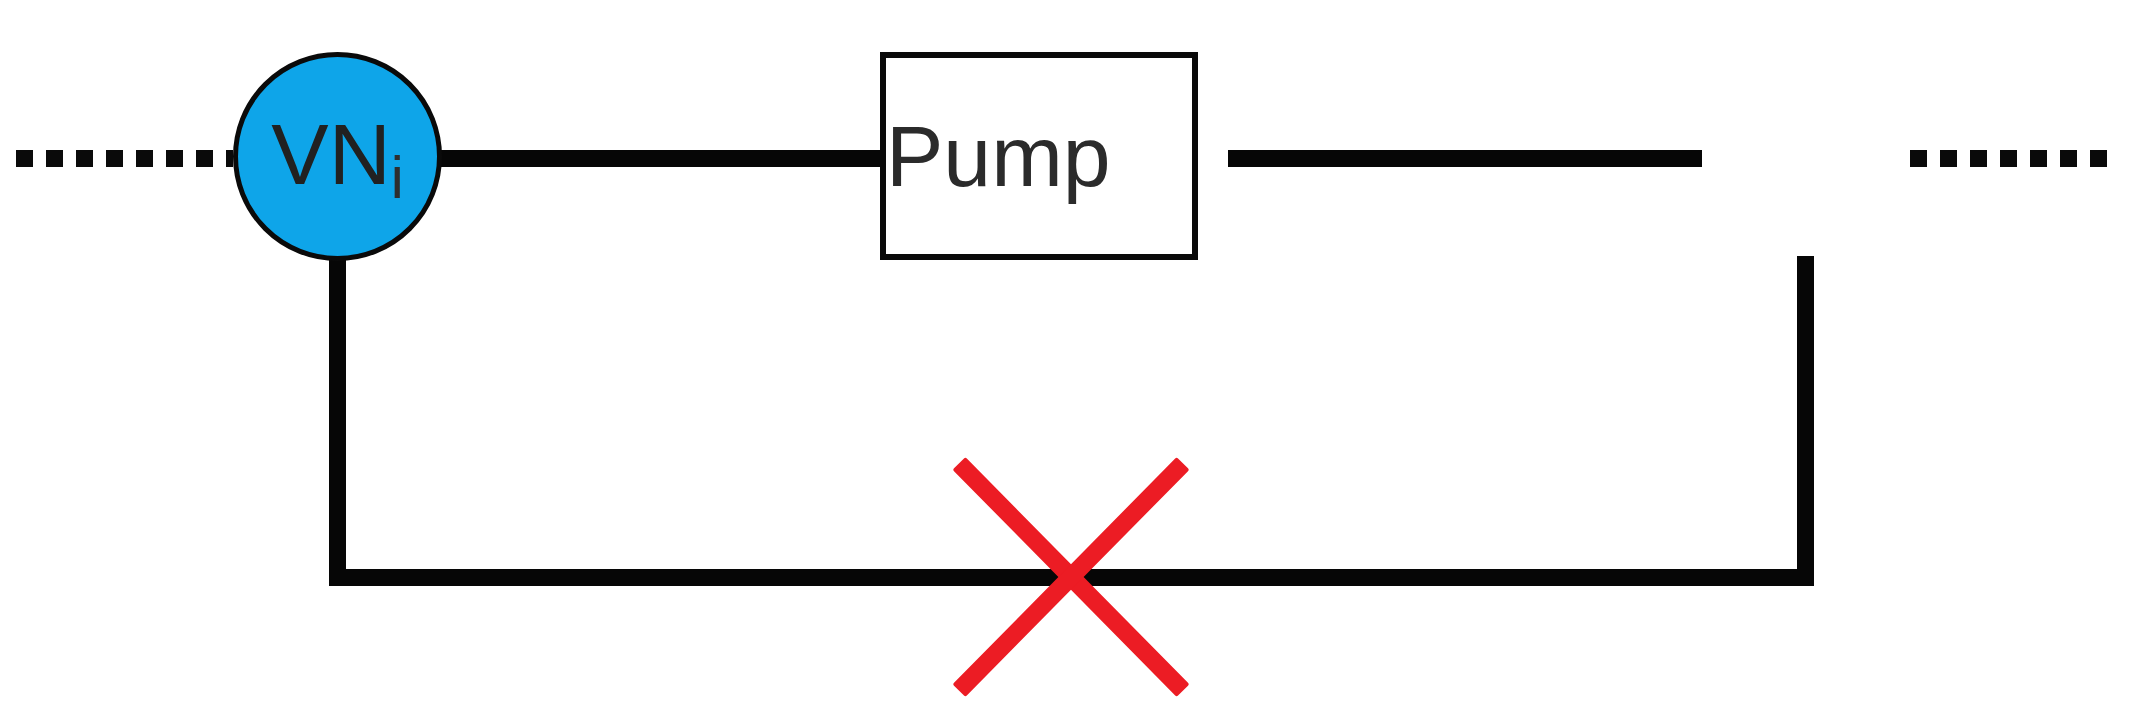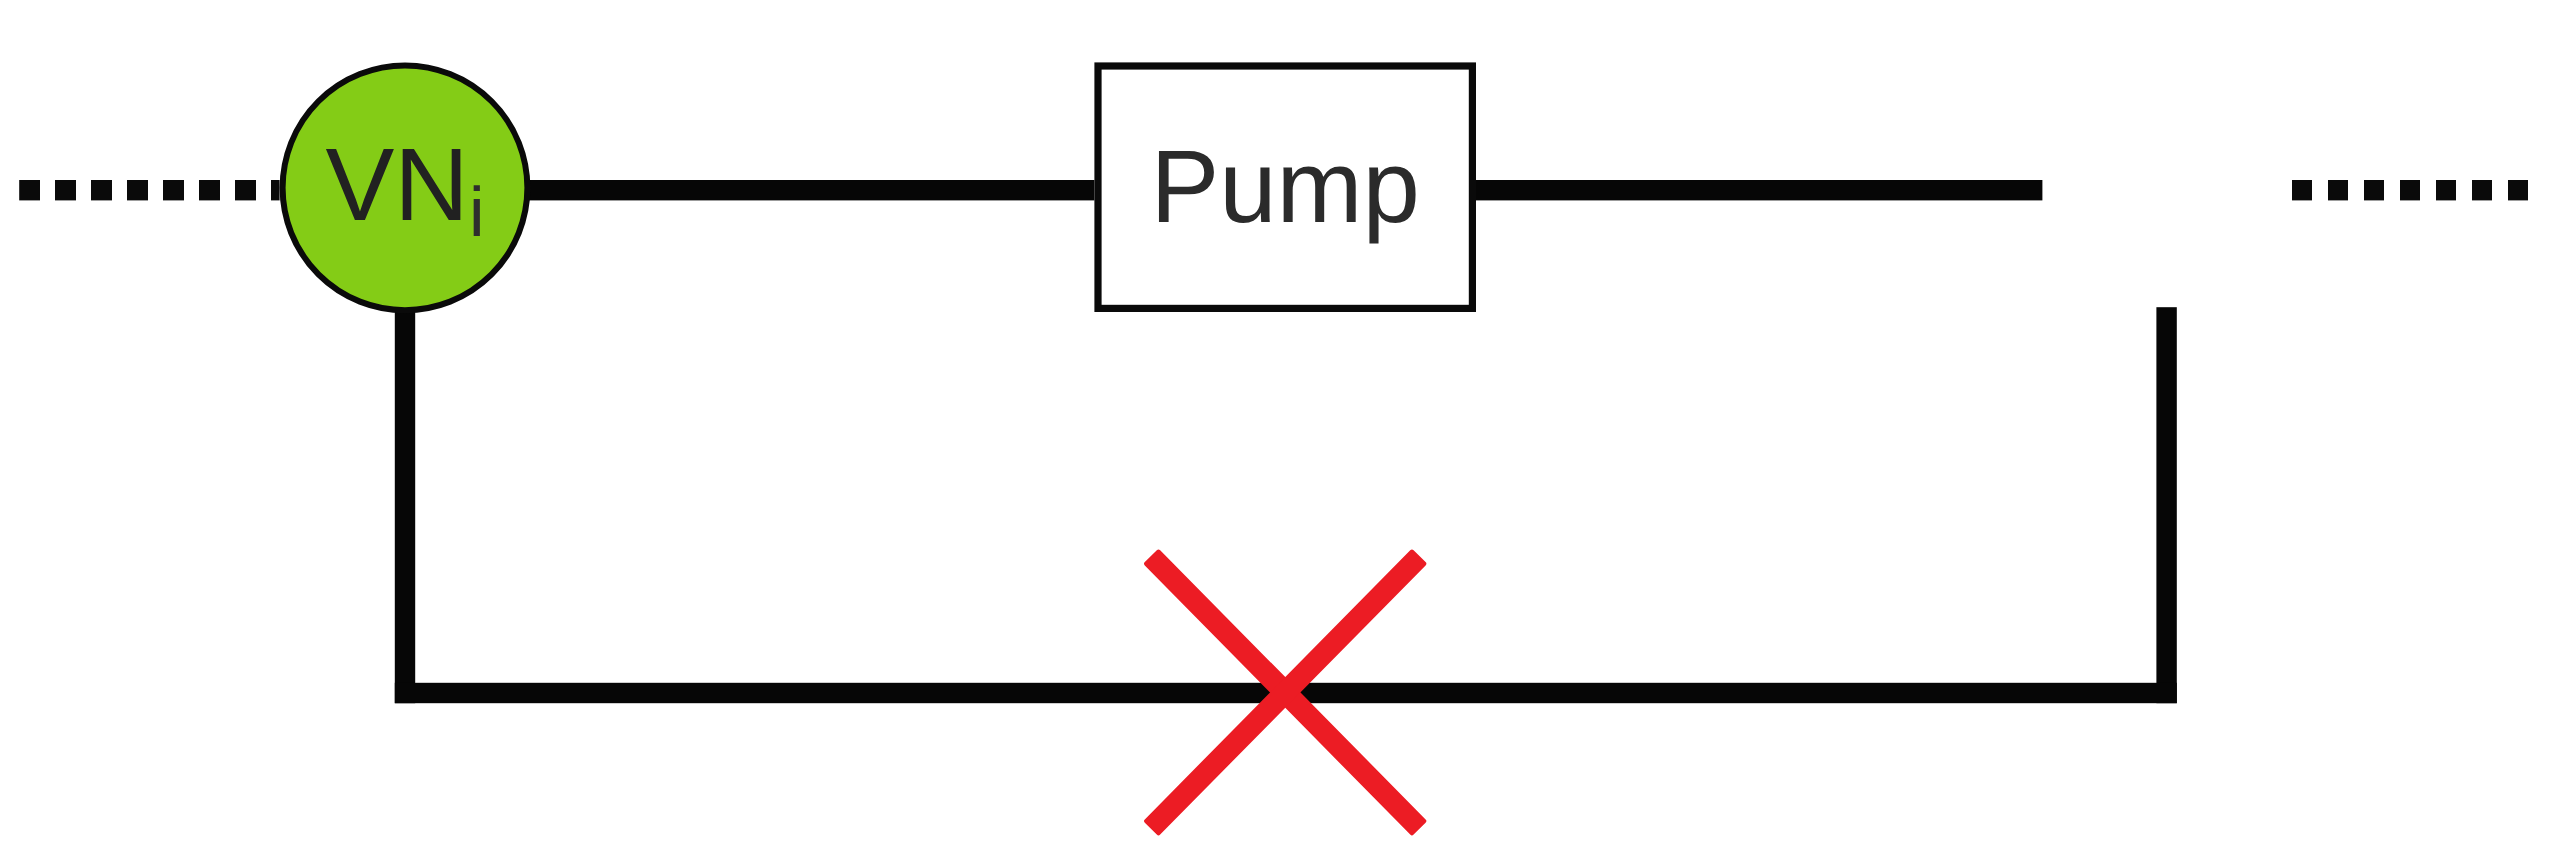--- a/index.html
+++ b/index.html
@@ -41,21 +41,21 @@
   
   .bottom-run { left: 329px;  top: 569px; width: 1485px; height: 17px; }
 
   
   .node {
     position: absolute;
     width: 209px;
     height: 209px;
     border: 5px solid #0a0a0a;
     border-radius: 50%;
-    background: #84cc16;
+    background: #0ea5e9;
     display: flex;
     align-items: center;
     justify-content: center;
     z-index: 2;
   }
   .node-left  { left: 233px;  top: 52px; }
   .node-right { left: 1700px; top: 52px; }
 
   .node-label {
     font-size: 86px;
@@ -66,29 +66,28 @@
   }
   .node-label .subscript {
     font-size: 0.68em;
     vertical-align: -0.24em;
     color: #2e2e2e;
   }
 
   
   .pump-box {
     position: absolute;
-    left: 912px;
+    left: 880px;
     top: 52px;
     width: 318px;
     height: 208px;
     border: 6px solid #0a0a0a;
     background: #ffffff;
     display: flex;
     align-items: center;
-    justify-content: center;
     z-index: 2;
   }
   .pump-label {
     font-size: 86px;
     color: #2b2b2b;
     line-height: 1;
   }
 
   
   .cross {

